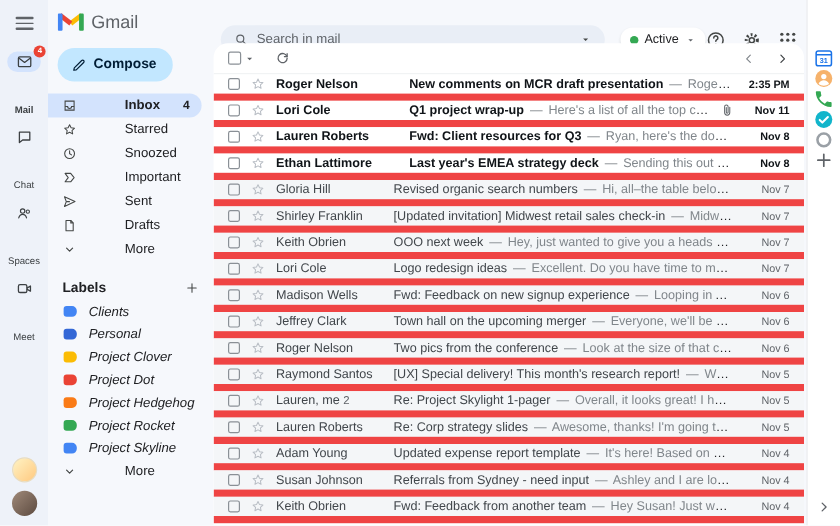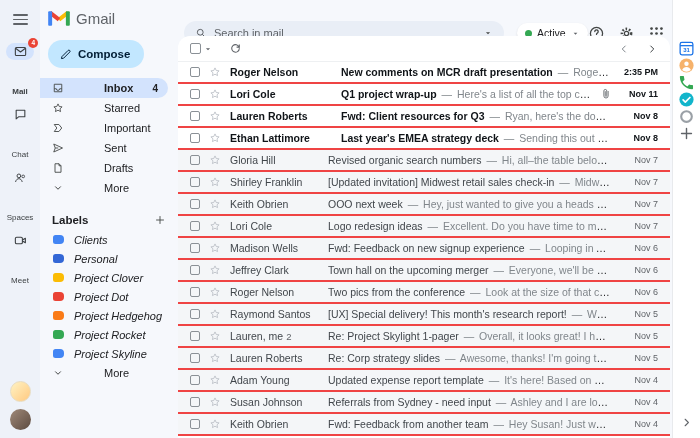--- a/index.html
+++ b/index.html
@@ -79,21 +79,21 @@
   .tb-caret { width:10px; height:10px; margin-left:2px; color:#5f6368; cursor:pointer; }
   .tb-caret svg { width:100%; height:100%; }
   .tb-refresh { width:13px; height:13px; margin-left:16px; color:#5f6368; cursor:pointer; }
   .tb-refresh svg { width:100%; height:100%; }
   .pager { margin-left:auto; display:flex; gap:16px; align-items:center; }
   .pg { width:12px; height:12px; color:#80868b; cursor:pointer; }
   .pg.right { color:#3c4043; }
   .pg svg { width:100%; height:100%; }
 
   .row { height:22px; display:flex; align-items:center; padding:0 12px; background:#f4f6f8;
-         border-bottom:2px solid #ef4444; cursor:pointer; }
+         border-bottom:6px solid #ef4444; cursor:pointer; }
   .row.unread { background:#fff; }
   .row .cb { width:10px; height:10px; }
   .star { width:12px; height:12px; color:#b9bec5; margin-left:9px; flex:none; }
   .star svg { width:100%; height:100%; }
   .sender-wrap { width:92px; margin-left:9px; display:flex; align-items:baseline; gap:3px; overflow:hidden; flex:none; }
   .sender { font-size:10.5px; color:#41464b; white-space:nowrap; }
   .thread-count { font-size:9.5px; color:#5f6368; }
   .row.unread .sender { color:#101418; font-weight:700; }
   .subjline { flex:1; min-width:0; margin:0 6px; font-size:10.5px; white-space:nowrap;
               overflow:hidden; text-overflow:ellipsis; }
@@ -219,20 +219,30 @@
             <svg viewBox="0 0 24 24">
               <path d="M12 3.8l2.5 5.2 5.7.7-4.2 3.9 1.1 5.6L12 16.4l-5.1 2.8 1.1-5.6-4.2-3.9 5.7-.7z" fill="none" stroke="currentColor" stroke-width="1.7" stroke-linejoin="round"></path>
             </svg>
           </span>
     <span class="nav-label">Starred</span>
 
   </div>
         <div class="nav-item">
     <span class="nicon">
             <svg viewBox="0 0 24 24">
+              <circle cx="12" cy="12" r="8.2" fill="none" stroke="currentColor" stroke-width="1.8"></circle>
+              <path d="M12 7.2V12l3.2 2.2" fill="none" stroke="currentColor" stroke-width="1.8" stroke-linecap="round"></path>
+            </svg>
+          </span>
+    <span class="nav-label">Snoozed</span>
+
+  </div>
+        <div class="nav-item">
+    <span class="nicon">
+            <svg viewBox="0 0 24 24">
               <path d="M4.5 5h9.3l5.7 7-5.7 7H4.5l5.2-7z" fill="none" stroke="currentColor" stroke-width="1.8" stroke-linejoin="round"></path>
             </svg>
           </span>
     <span class="nav-label">Important</span>
 
   </div>
         <div class="nav-item">
     <span class="nicon">
             <svg viewBox="0 0 24 24">
               <path d="M3.5 20l17.5-8L3.5 4l3 8z" fill="none" stroke="currentColor" stroke-width="1.8" stroke-linejoin="round"></path>

